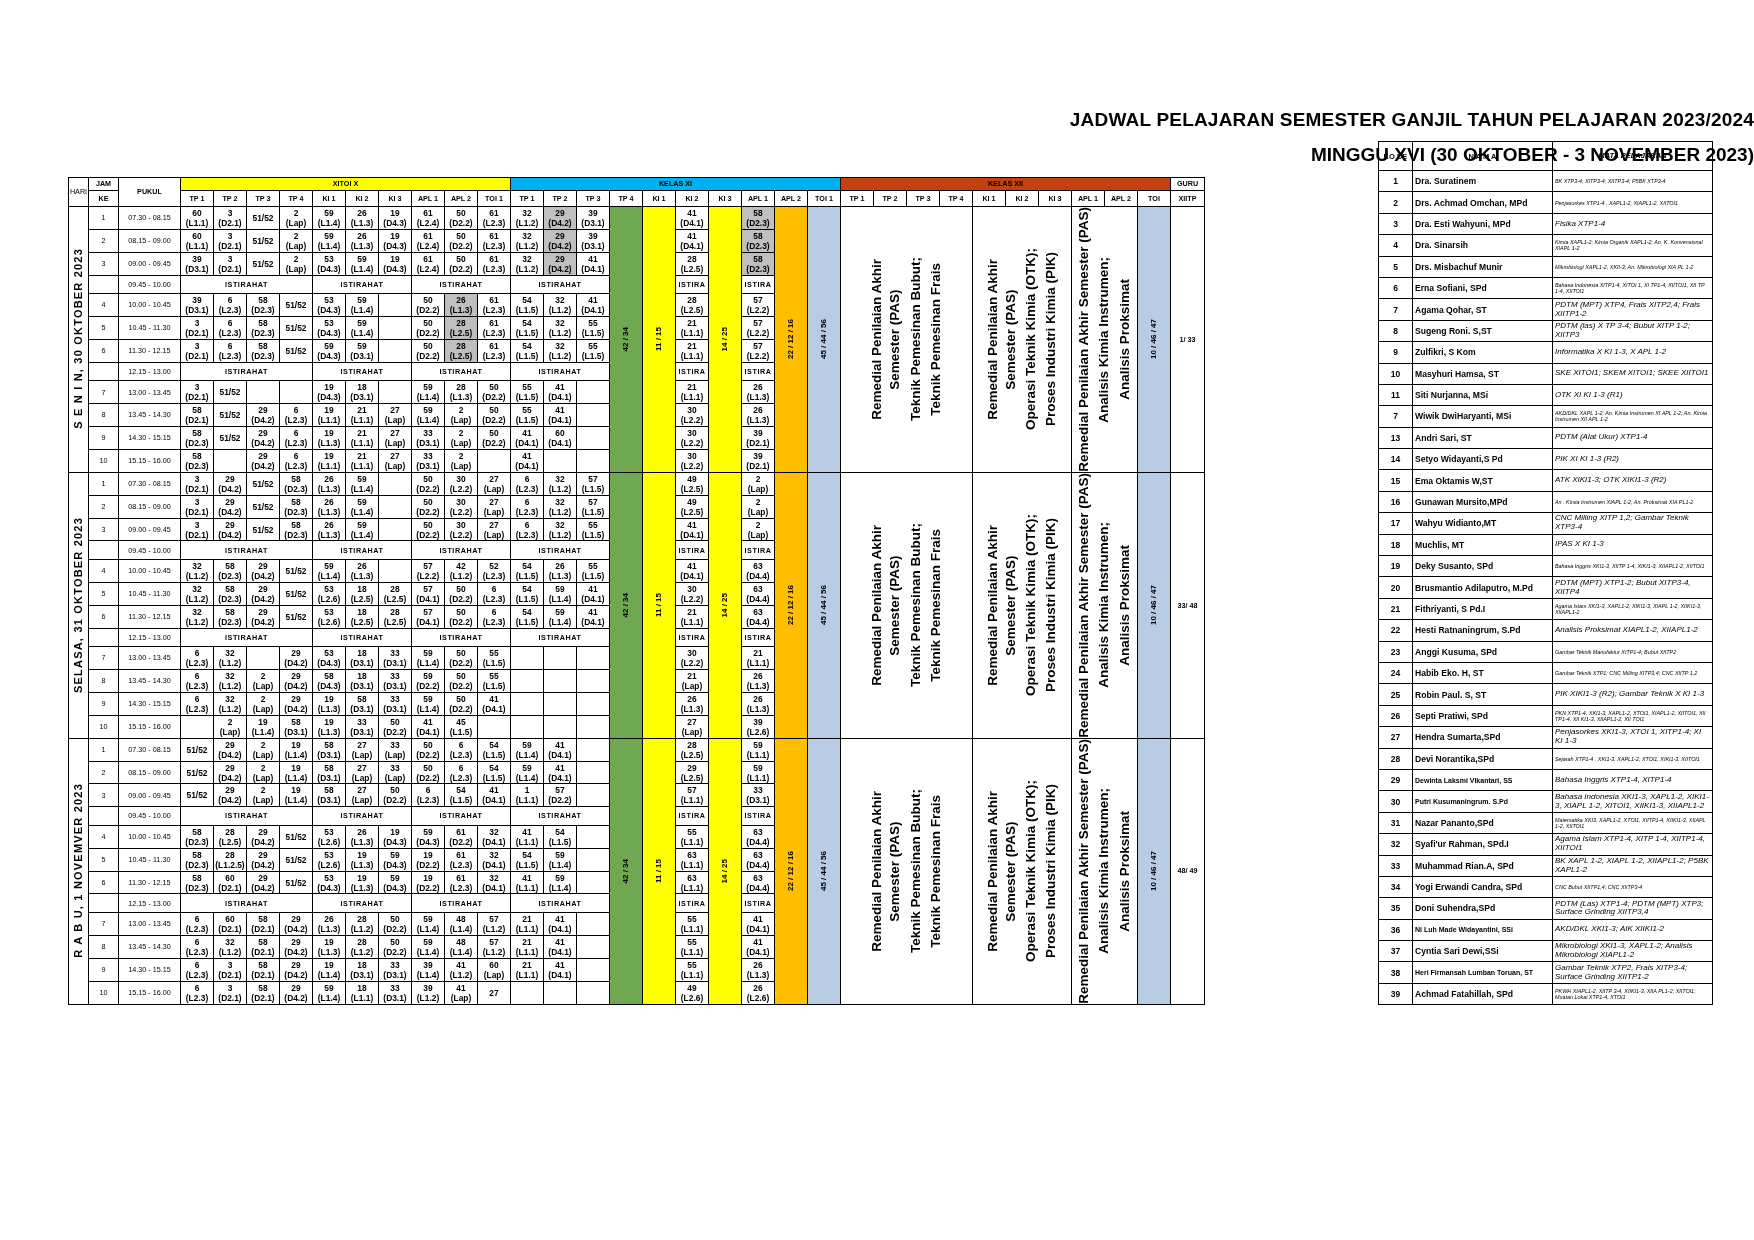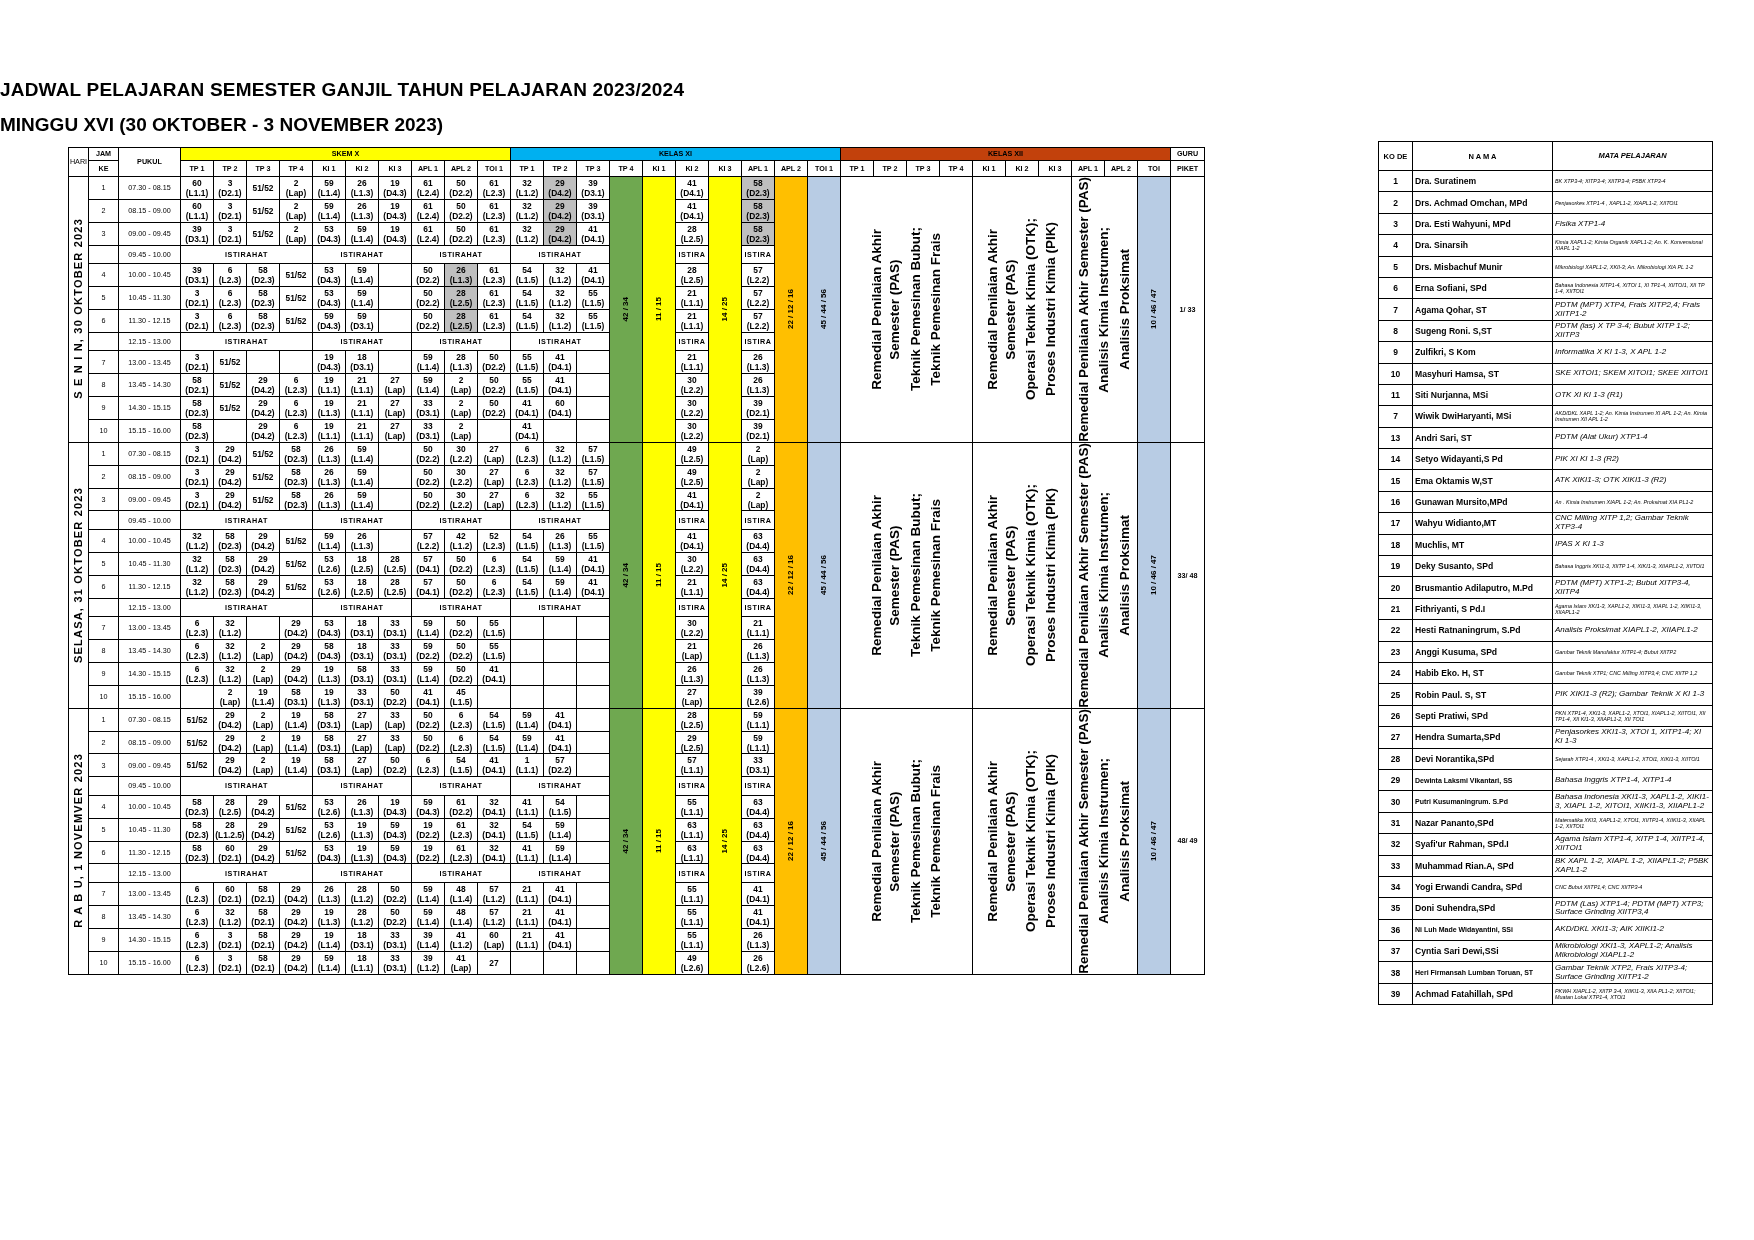--- a/index.html
+++ b/index.html
@@ -6,21 +6,21 @@
   html, body { margin:0; padding:0; }
   body {
     width:1754px; height:1240px;
     background:#ffffff;
     font-family:"Liberation Sans", sans-serif;
     color:#000;
     overflow:hidden;
   }
   #page { position:relative; width:1754px; height:1240px; padding:0; }
 
-  .title-block { text-align:left; padding-top:79px; }
+  .title-block { text-align:right; padding-top:109px; }
   .title-main { font-size:19px; font-weight:bold; letter-spacing:0.2px; }
   .title-sub  { font-size:19px; font-weight:bold; margin-top:13px; }
 
   table.sched { border-collapse:collapse; table-layout:fixed; margin-left:68px; margin-top:11px; }
   table.sched td, table.sched th {
     border:1px solid #000;
     font-size:7.2px;
     text-align:center;
     vertical-align:middle;
     padding:0;
@@ -83,21 +83,21 @@
     <div class="title-main">JADWAL PELAJARAN SEMESTER GANJIL TAHUN PELAJARAN 2023/2024</div>
     <div class="title-sub">MINGGU XVI (30 OKTOBER - 3 NOVEMBER 2023)</div>
   </div>
 
   <table class="sched" id="sched-table">
       <tbody>
         <tr>
           <td class="daycell" rowspan="2">HARI</td>
           <td class="jam hdr-grp">JAM</td>
           <td class="pukul hdr-grp" rowspan="2">PUKUL</td>
-          <td class="hdr-grp kx" colspan="10">SKEM X</td>
+          <td class="hdr-grp kx" colspan="10">XITOI X</td>
           <td class="hdr-grp kxi" colspan="10">KELAS XI</td>
           <td class="hdr-grp kxii" colspan="10">KELAS XII</td>
           <td class="hdr-grp" style="width:34px">GURU</td>
         </tr>
         <tr>
           <td class="jam hdr-col">KE</td>
           <td class="cls hdr-col">TP 1</td>
           <td class="cls hdr-col">TP 2</td>
           <td class="cls hdr-col">TP 3</td>
           <td class="cls hdr-col">TP 4</td>
@@ -120,21 +120,21 @@
           <td class="cls hdr-col">TP 1</td>
           <td class="cls hdr-col">TP 2</td>
           <td class="cls hdr-col">TP 3</td>
           <td class="cls hdr-col">TP 4</td>
           <td class="cls hdr-col">KI 1</td>
           <td class="cls hdr-col">KI 2</td>
           <td class="cls hdr-col">KI 3</td>
           <td class="cls hdr-col">APL 1</td>
           <td class="cls hdr-col">APL 2</td>
           <td class="cls hdr-col">TOI</td>
-          <td class="hdr-col">PIKET</td>
+          <td class="hdr-col">XIITP</td>
         </tr>
         <tr>
           <td class="daycell" rowspan="12"><span class="dayrot">S E N I N, 30 OKTOBER 2023</span></td>
           <td class="jam">1</td>
           <td class="pukul">07.30 - 08.15</td>
           <td class="slot ">
             <span class="n">60</span>
             <span class="r">(L1.1)</span>
           </td>
           <td class="slot ">

